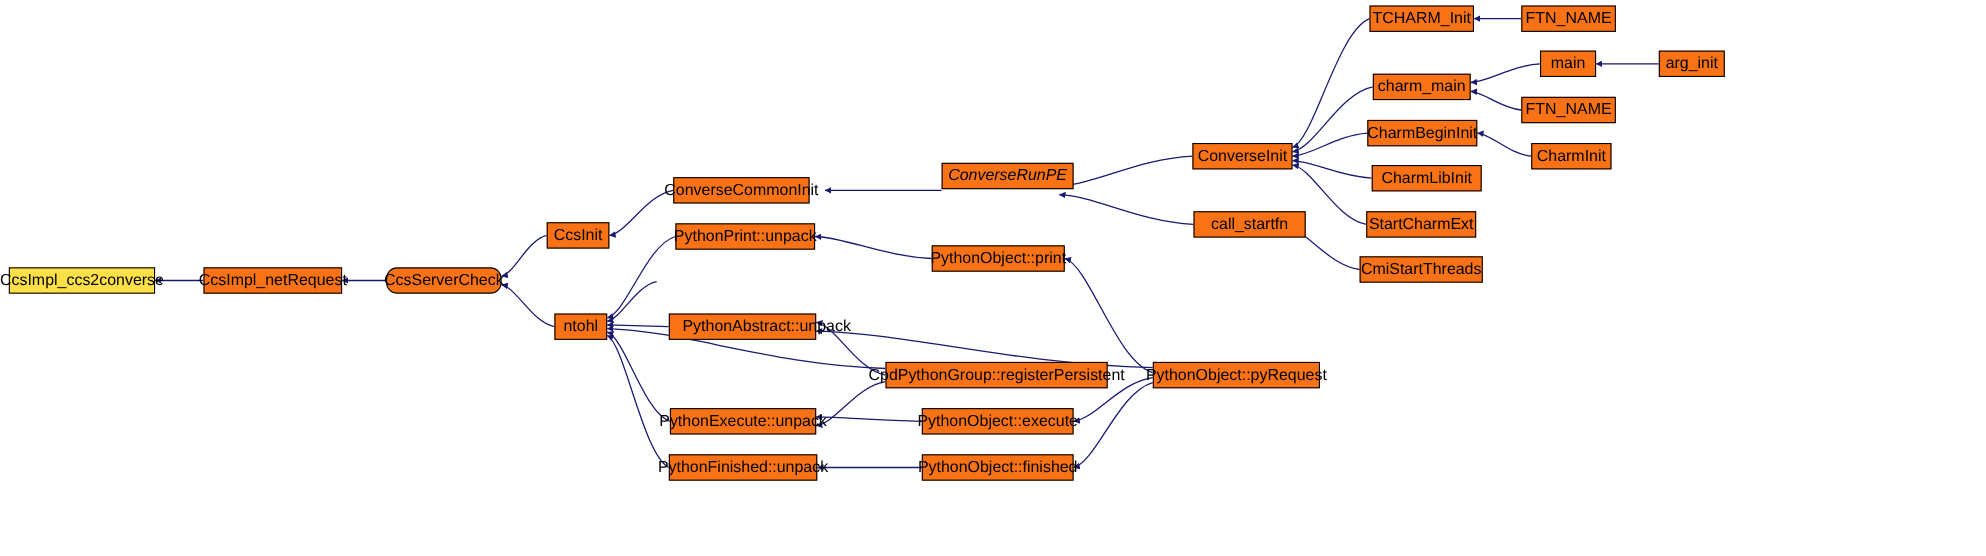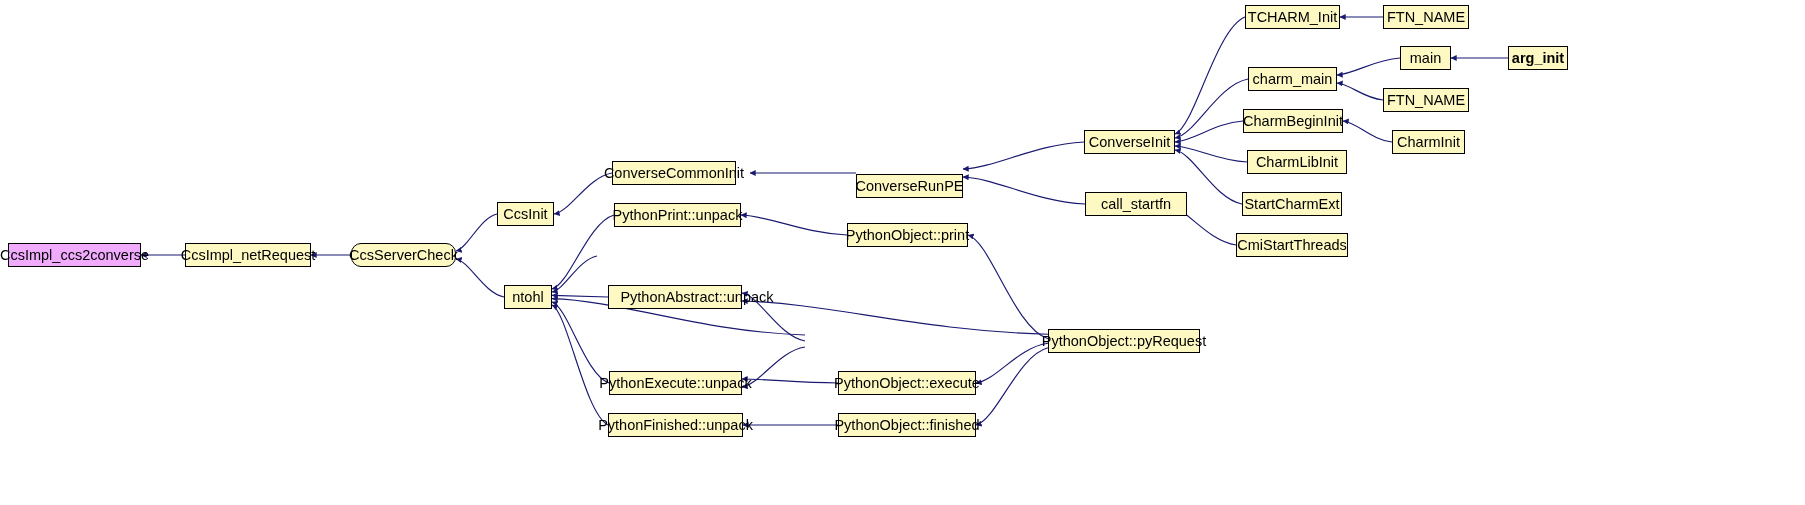--- a/index.html
+++ b/index.html
@@ -28,32 +28,32 @@
     position: absolute;
     left: 0;
     top: 0;
     width: 1805px;
     height: 505px;
   }
   .node {
     position: absolute;
     box-sizing: border-box;
     border: 1px solid #000000;
-    background: #fef9c3;
+    background: #f97316;
     color: #000000;
     font-size: 14.5px;
     line-height: 1;
     display: flex;
     align-items: center;
     justify-content: center;
     white-space: nowrap;
     letter-spacing: 0px;
   }
   .node.highlight {
-    background: #f0abfc;
+    background: #fde047;
   }
 </style>
 </head>
 <body>
 
 <div id="graph-root">
   <svg id="edge-layer" viewBox="0 0 1805 505" width="1805" height="505" xmlns="http://www.w3.org/2000/svg">
       <defs>
         <marker id="arrow" viewBox="0 0 10 10" refX="9.5" refY="5" markerWidth="5.2" markerHeight="5.2" orient="auto" markerUnits="strokeWidth">
           <path d="M 0 0 L 10 5 L 0 10 z" fill="#191970"></path>
@@ -118,25 +118,28 @@
       </div>
       <div class="node" style="left: 608px; top: 285px; width: 134px; height: 24px; padding-left: 44px;">
         <span>PythonAbstract::unpack</span>
       </div>
       <div class="node" style="left: 609px; top: 371px; width: 133px; height: 24px;">
         <span>PythonExecute::unpack</span>
       </div>
       <div class="node" style="left: 608px; top: 413px; width: 135px; height: 24px;">
         <span>PythonFinished::unpack</span>
       </div>
-      <div class="node" style="left: 856px; top: 174px; width: 107px; height: 24px;">
+      <div class="node" style="left: 856px; top: 148px; width: 120px; height: 24px; font-style: italic;">
         <span>ConverseRunPE</span>
       </div>
       <div class="node" style="left: 847px; top: 223px; width: 121px; height: 24px;">
         <span>PythonObject::print</span>
+      </div>
+      <div class="node" style="left: 805px; top: 329px; width: 202px; height: 24px;">
+        <span>CpdPythonGroup::registerPersistent</span>
       </div>
       <div class="node" style="left: 838px; top: 371px; width: 138px; height: 24px;">
         <span>PythonObject::execute</span>
       </div>
       <div class="node" style="left: 838px; top: 413px; width: 138px; height: 24px;">
         <span>PythonObject::finished</span>
       </div>
       <div class="node" style="left: 1048px; top: 329px; width: 152px; height: 24px;">
         <span>PythonObject::pyRequest</span>
       </div>
@@ -169,17 +172,17 @@
       </div>
       <div class="node" style="left: 1383px; top: 5px; width: 86px; height: 24px;">
         <span>FTN_NAME</span>
       </div>
       <div class="node" style="left: 1383px; top: 88px; width: 86px; height: 24px;">
         <span>FTN_NAME</span>
       </div>
       <div class="node" style="left: 1392px; top: 130px; width: 73px; height: 24px;">
         <span>CharmInit</span>
       </div>
-      <div class="node" style="left: 1508px; top: 46px; width: 60px; height: 24px; font-weight: bold;">
+      <div class="node" style="left: 1508px; top: 46px; width: 60px; height: 24px;">
         <span>arg_init</span>
       </div>
     </div>
 </div>
 
 </body></html>

